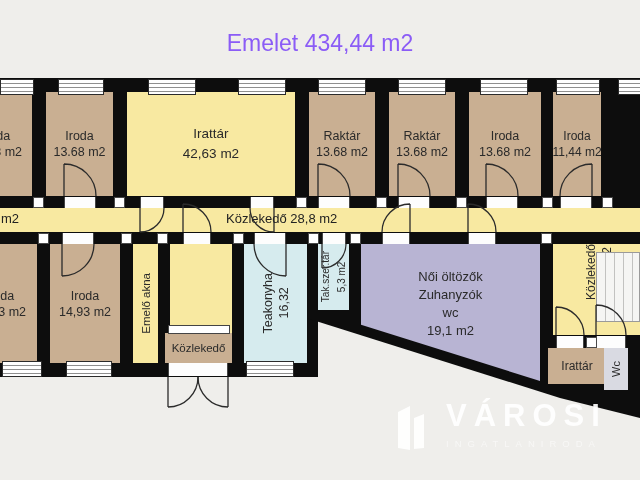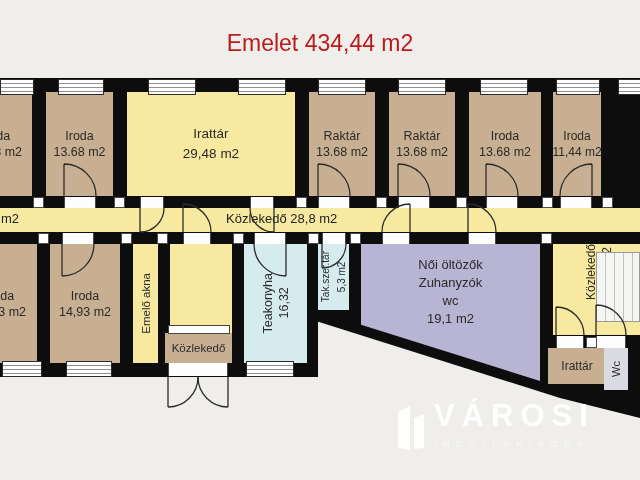--- a/index.html
+++ b/index.html
@@ -24,27 +24,27 @@
        background:repeating-linear-gradient(to bottom,#ffffff 0 3px,#8f8f8f 3px 4px);}
   .dwr{position:absolute;z-index:3;background:#fdfdfd;box-sizing:border-box;
        border-left:1px solid #444;border-right:1px solid #444;}
   .cap{position:absolute;z-index:3;width:11px;height:11px;background:#fff;
        border:1px solid #4a4a4a;box-sizing:border-box;}
   .slide{position:absolute;z-index:3;background:#fff;border:1px solid #444;box-sizing:border-box;}
   .stairs{position:absolute;z-index:2;box-sizing:border-box;border:1px solid #9a9a9a;
           background:repeating-linear-gradient(to right,#f5f5f3 0 8px,#c2c2c0 8px 9px);}
   
   .title{position:absolute;z-index:5;left:0;right:0;top:30px;text-align:center;
-         font-size:23px;color:#b91c1c;}
+         font-size:23px;color:#8b5cf6;}
   .corrlabel{position:absolute;z-index:5;font-size:13px;color:#222;white-space:nowrap;}
   .lbl-offset{position:absolute;z-index:5;text-align:center;font-size:12.5px;line-height:16px;
               white-space:nowrap;}
   .watermark{position:absolute;z-index:5;left:388px;top:398px;width:260px;display:flex;
              align-items:flex-start;}
-  .wm-text{}
+  .wm-text{margin-left:12px;}
   .wm-brand{font-size:31px;font-weight:bold;letter-spacing:7px;color:rgba(255,255,255,0.92);
             line-height:36px;}
   .wm-tag{font-size:9.5px;letter-spacing:6px;color:rgba(255,255,255,0.55);margin-top:4px;}
 </style>
 </head>
 <body>
 
 <div class="stage">
 
   <div class="title">Emelet 434,44 m2</div>
@@ -60,21 +60,21 @@
       <span>Iroda</span>
         <span>13.68 m2</span>
     </div>
   </div>
   <div class="room tan" style="left:46px;top:92px;width:67px;height:104px;">
     <span>Iroda</span>
       <span>13.68 m2</span>
   </div>
   <div class="room yel" style="left:127px;top:92px;width:168px;height:104px;font-size:13.5px;line-height:20px;">
     <span>Irattár</span>
-      <span>29,48 m2</span>
+      <span>42,63 m2</span>
   </div>
   <div class="room tan" style="left:309px;top:92px;width:66px;height:104px;">
     <span>Raktár</span>
       <span>13.68 m2</span>
   </div>
   <div class="room tan" style="left:389px;top:92px;width:66px;height:104px;">
     <span>Raktár</span>
       <span>13.68 m2</span>
   </div>
   <div class="room tan" style="left:469px;top:92px;width:72px;height:104px;">
@@ -115,21 +115,21 @@
       <span>Teakonyha</span>
         <span>16,32</span>
     </div>
   </div>
   <div class="room cyn" style="left:318px;top:244px;width:31px;height:66px;">
     <div class="v" style="font-size:10px;">
       <span>Tak.szer.tár</span>
         <span>5,3 m2</span>
     </div>
   </div>
-  <div class="room pur" style="left:361px;top:244px;width:179px;height:137px;justify-content:flex-start;padding-top:12px;box-sizing:border-box;font-size:13px;line-height:18px;clip-path:polygon(0 0,100% 0,100% 100%,0 59%);">
+  <div class="room pur" style="left:361px;top:244px;width:179px;height:137px;justify-content:flex-start;padding-top:24px;box-sizing:border-box;font-size:13px;line-height:18px;clip-path:polygon(0 0,100% 0,100% 100%,0 59%);">
     <span>Női öltözők</span>
     <span>Zuhanyzók</span>
     <span>wc</span>
     <span>19,1 m2</span>
   </div>
   <div class="room yel" style="left:553px;top:244px;width:87px;height:91px;justify-content:flex-start;">
     <div class="v" style="font-size:12px;margin-left:5px;">
       <span>Közlekedő</span>
         <span>28,16 m2</span>
     </div>

